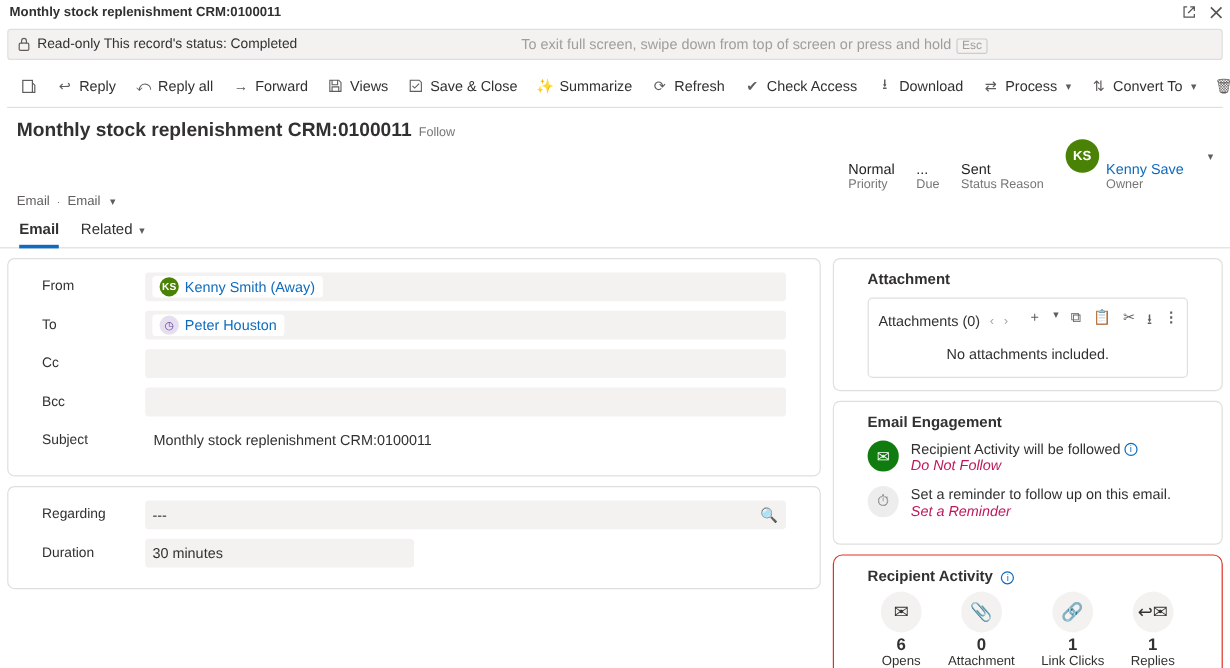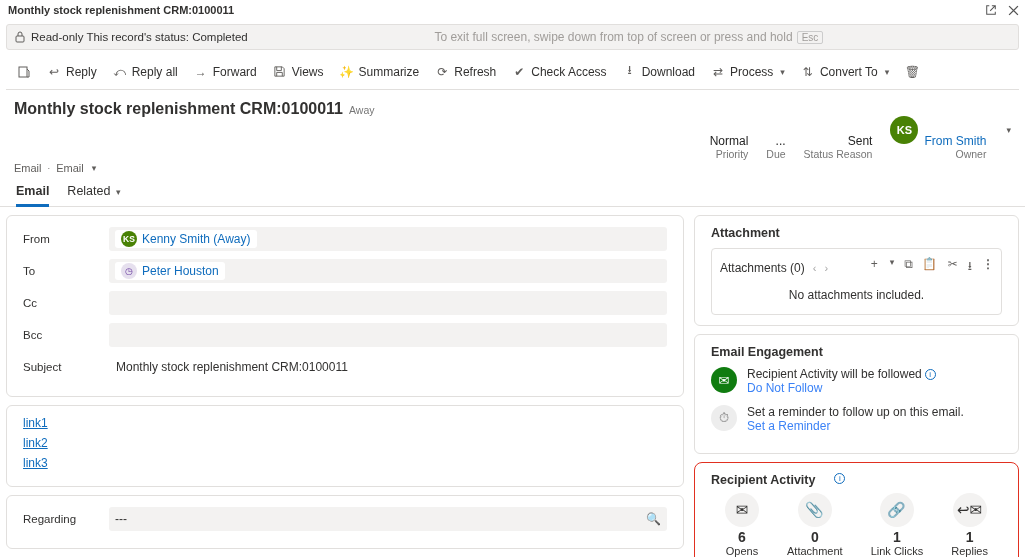--- a/index.html
+++ b/index.html
@@ -16,33 +16,33 @@
 .tb-btn { display: flex; align-items: center; gap: 5px; padding: 4px 7px; font-size: 12px; cursor: pointer; border-radius: 2px; color: #323130; white-space: nowrap; }
 .tb-ico { width: 14px; height: 14px; display: inline-flex; align-items: center; justify-content: center; font-size: 12px; color: #605e5c; }
 .chev { font-size: 9px; color: #605e5c; margin-left: 2px; }
 .header-row { display: flex; align-items: flex-start; padding: 10px 14px 2px 14px; }
 .header-title { display: flex; align-items: baseline; gap: 6px; }
 .header-title h1 { font-size: 16px; font-weight: 600; }
 .saved { font-size: 10.5px; color: #767676; }
 .sub-row { display: flex; align-items: center; gap: 6px; font-size: 11px; color: #605e5c; padding-left: 14px; }
 .sub-row .dot { font-size: 8px; }
 .status-fields { margin-left: auto; display: flex; align-items: center; gap: 18px; }
-.sf { text-align: right; margin-top: 34px; }
+.sf { text-align: left; margin-top: 34px; }
 .sf .val { font-size: 12px; color: #242424; }
 .sf .lbl { font-size: 10.5px; color: #767676; }
 .avatar { width: 28px; height: 28px; border-radius: 50%; background: #498205; color: #fff; display: flex; align-items: center; justify-content: center; font-size: 11px; font-weight: 600; }
 .owner-link { color: #0f6cbd; font-size: 12px; }
 .tabs-row { display: flex; align-items: center; gap: 18px; padding: 10px 16px 0 16px; border-bottom: 1px solid #e1dfdd; }
 .tab { padding-bottom: 8px; font-size: 12.5px; cursor: pointer; position: relative; }
 .tab.active { font-weight: 600; }
 .tab.active::after { content: ''; position: absolute; left: 0; right: 0; bottom: -1px; height: 3px; background: #0f6cbd; }
 .body-cols { display: flex; gap: 10px; padding: 8px 6px; }
 .left-col { flex: 1; display: flex; flex-direction: column; gap: 8px; }
 .right-col { width: 325px; display: flex; flex-direction: column; gap: 8px; }
-.card { border: 1px solid #e1dfdd; border-radius: 6px; padding: 10px 16px; background: #fff; }
+.card { border: 1px solid #e1dfdd; border-radius: 6px; padding: 10px 28px; background: #fff; }
 .card.redbox { border: 1.5px solid #e13020; border-radius: 8px; }
 .field-row { display: flex; align-items: center; min-height: 26px; margin-bottom: 6px; }
 .field-lbl { width: 86px; font-size: 11.5px; color: #323130; }
 .field-val { flex: 1; background: #f3f2f1; border-radius: 3px; min-height: 24px; display: flex; align-items: center; padding: 0 6px; font-size: 12px; }
 .pill { display: inline-flex; align-items: center; gap: 5px; background: #fff; border-radius: 3px; padding: 1px 6px; font-size: 12px; }
 .pill-avatar { width: 16px; height: 16px; border-radius: 50%; background: #498205; color: #fff; display: inline-flex; align-items: center; justify-content: center; font-size: 8.5px; font-weight: 600; }
 .pill-icon-purple { width: 16px; height: 16px; border-radius: 50%; background: #e6e0ee; color: #6b3fa0; display: inline-flex; align-items: center; justify-content: center; font-size: 9px; }
 .pill a { color: #0f6cbd; }
 .subject-val { flex: 1; padding: 3px 6px; font-size: 12px; border: 1px solid transparent; }
 .link-list a { display: block; color: #0f6cbd; font-size: 12px; margin-bottom: 6px; text-decoration: underline; }
@@ -53,21 +53,21 @@
 .attach-sub { border: 1px solid #e1dfdd; border-radius: 4px; padding: 8px; }
 .attach-head { display: flex; align-items: center; gap: 8px; font-size: 12px; color: #323130; }
 .attach-head .nav { color: #a6a6a6; cursor: default; font-size: 11px; }
 .attach-head .actions { margin-left: auto; display: flex; gap: 10px; color: #605e5c; }
 .attach-body { text-align: center; font-size: 12px; color: #323130; padding: 10px 0 4px 0; }
 .engage-row { display: flex; align-items: flex-start; gap: 10px; margin-bottom: 10px; }
 .circ-ico { width: 26px; height: 26px; border-radius: 50%; display: flex; align-items: center; justify-content: center; color: #fff; font-size: 13px; flex-shrink: 0; }
 .circ-green { background: #107c10; }
 .circ-grey { background: #ededed; color: #767676; }
 .engage-row .txt .line1 { font-size: 12px; }
-.engage-row .txt .line2 { font-size: 12px; color: #3b82f6; cursor: pointer; }
+.engage-row .txt .line2 { font-size: 12px; color: #be185d; cursor: pointer; font-style: italic; }
 .info-ico { width: 11px; height: 11px; border: 1px solid #0f6cbd; border-radius: 50%; display: inline-flex; align-items: center; justify-content: center; font-size: 8px; color: #0f6cbd; margin-left: 3px; vertical-align: middle; }
 .stats-row { display: flex; justify-content: space-around; text-align: center; margin: 6px 0 10px 0; }
 .stat .sico { width: 34px; height: 34px; border-radius: 50%; background: #f3f2f1; display: flex; align-items: center; justify-content: center; margin: 0 auto 2px auto; font-size: 15px; color: #323130; }
 .stat .num { font-size: 14px; font-weight: 700; }
 .stat .sl { font-size: 11px; color: #323130; }
 .timeline { background: #faf9f8; border-radius: 4px; padding: 8px 10px; font-size: 11.5px; }
 .tl-row { display: flex; align-items: flex-start; gap: 8px; margin-bottom: 6px; }
 .tl-ico { width: 14px; height: 14px; display: inline-flex; align-items: center; justify-content: center; color: #605e5c; font-size: 11px; margin-top: 1px; }
 .vdots { font-weight: bold; letter-spacing: -1px; }
 svg { display: block; }
@@ -127,20 +127,29 @@
     </span>
   <span class="tb-btn">
       <span class="tb-ico">
         <svg width="13" height="13" viewBox="0 0 14 14">
           <path d="M2 2h8l2 2v8H2z M4 2v4h5V2 M4 12V8h6v4" stroke="#605e5c" fill="none"></path>
         </svg>
       </span>
       <span>Views</span>
     </span>
   <span class="tb-btn">
+      <span class="tb-ico">
+        <svg width="13" height="13" viewBox="0 0 14 14">
+          <path d="M2 2h8l2 2v8H2z" stroke="#605e5c" fill="none"></path>
+          <path d="M4 7l2 2 4-4" stroke="#605e5c" fill="none"></path>
+        </svg>
+      </span>
+      <span>Save &amp; Close</span>
+    </span>
+  <span class="tb-btn">
       <span class="tb-ico">✨</span>
       <span>Summarize</span>
     </span>
   <span class="tb-btn">
       <span class="tb-ico">⟳</span>
       <span>Refresh</span>
     </span>
   <span class="tb-btn">
       <span class="tb-ico">✔</span>
       <span>Check Access</span>
@@ -162,40 +171,40 @@
   <span class="tb-btn">
       <span class="tb-ico">🗑</span>
     </span>
 
 </div>
 
 <div class="header-row">
   <div>
     <div class="header-title">
       <h1>Monthly stock replenishment CRM:0100011</h1>
-      <span class="saved">Away</span>
+      <span class="saved">Follow</span>
     </div>
   </div>
   <div class="status-fields">
     <div class="sf">
         <div class="val">Normal</div>
         <div class="lbl">Priority</div>
       </div>
     <div class="sf">
         <div class="val">...</div>
         <div class="lbl">Due</div>
       </div>
     <div class="sf">
         <div class="val">Sent</div>
         <div class="lbl">Status Reason</div>
       </div>
     <div style="display:flex;align-items:center;gap:6px">
       <span class="avatar">KS</span>
       <div class="sf">
-          <div class="owner-link">From Smith</div>
+          <div class="owner-link">Kenny Save</div>
           <div class="lbl">Owner</div>
         </div>
     </div>
     <span class="chev">▾</span>
   </div>
 </div>
 <div class="sub-row">
   <span>Email</span>
     <span class="dot">·</span>
     <span>Email</span>
@@ -236,33 +245,32 @@
       <div class="field-row">
         <div class="field-lbl">Bcc</div>
         <div class="field-val"></div>
       </div>
       <div class="field-row">
         <div class="field-lbl">Subject</div>
         <div class="subject-val">Monthly stock replenishment CRM:0100011</div>
       </div>
     </div>
 
-    <div class="card link-list">
-      <a>link1</a>
-      <a>link2</a>
-      <a>link3</a>
-    </div>
 
     <div class="card">
       <div class="field-row reg-row">
         <div class="field-lbl">Regarding</div>
         <div class="field-val">
           <span>---</span>
           <span class="search-ico">🔍</span>
         </div>
+      </div>
+      <div class="field-row">
+        <div class="field-lbl">Duration</div>
+        <div class="duration-val">30 minutes</div>
       </div>
     </div>
   </div>
 
   <div class="right-col">
 
     <div class="card">
       <div class="sec-title">Attachment</div>
       <div class="attach-sub">
         <div class="attach-head">
@@ -295,21 +303,21 @@
       <div class="engage-row">
         <span class="circ-ico circ-grey">⏱</span>
         <div class="txt">
           <div class="line1">Set a reminder to follow up on this email.</div>
           <div class="line2">Set a Reminder</div>
         </div>
       </div>
     </div>
 
     <div class="card redbox">
-      <div style="display:flex;align-items:flex-start;gap:16px;margin-bottom:4px">
+      <div style="display:flex;align-items:flex-end;gap:4px;margin-bottom:4px">
         <span style="font-size:12.5px;font-weight:600">Recipient Activity</span>
         <span class="info-ico">i</span>
       </div>
       <div class="stats-row">
         <div class="stat">
           <div class="sico">✉</div>
           <div class="num">6</div>
             <div class="sl">Opens</div>
         </div>
         <div class="stat">

